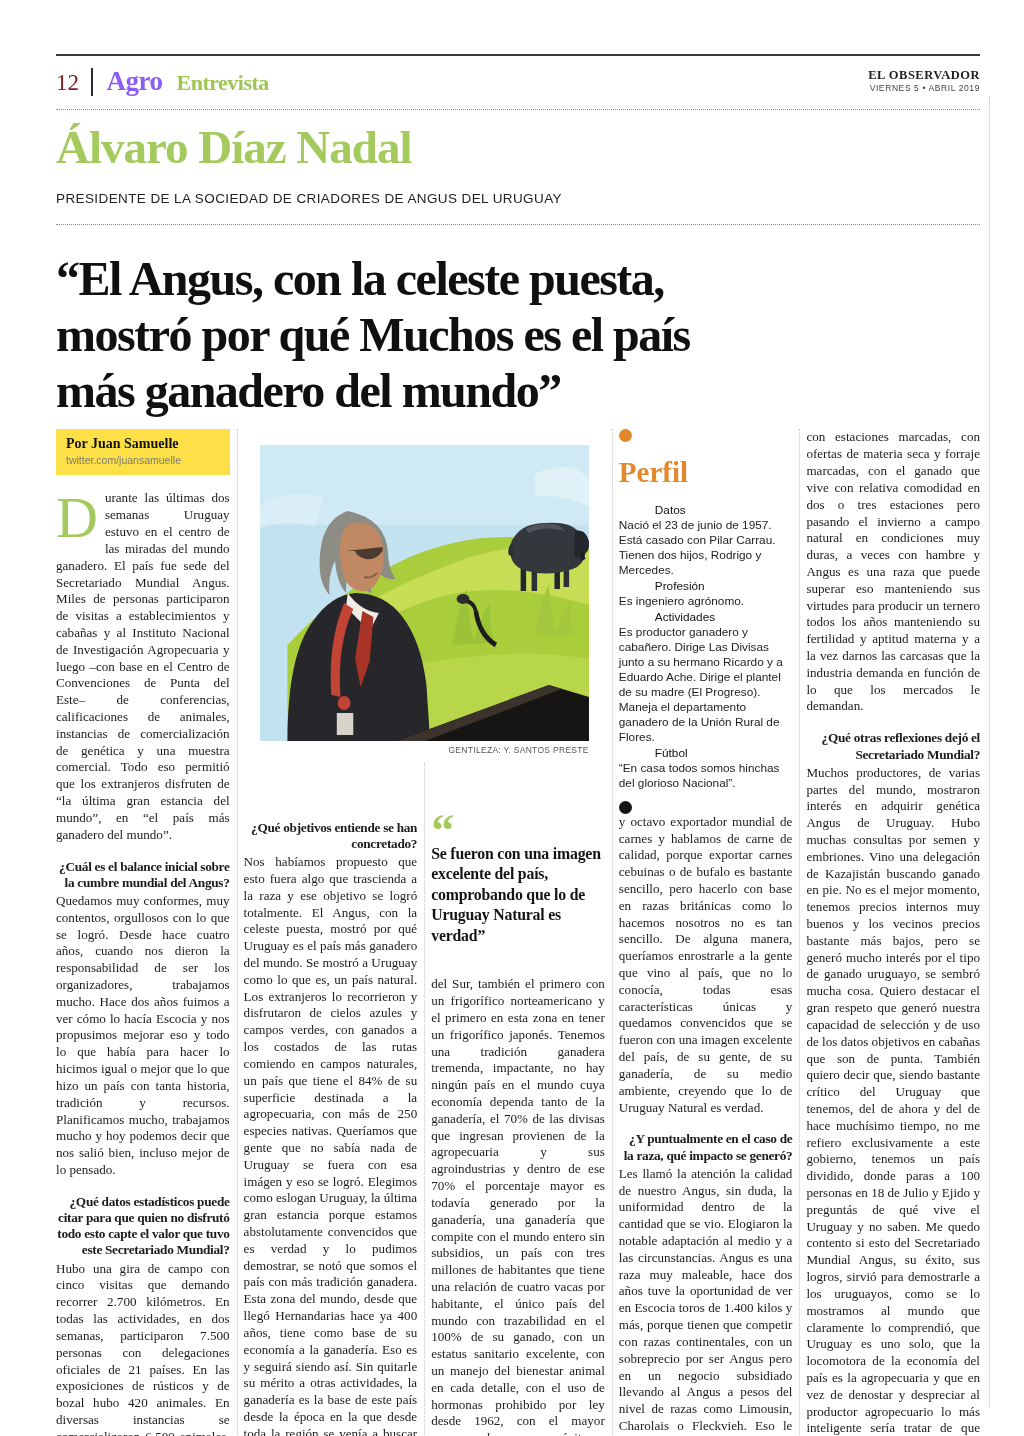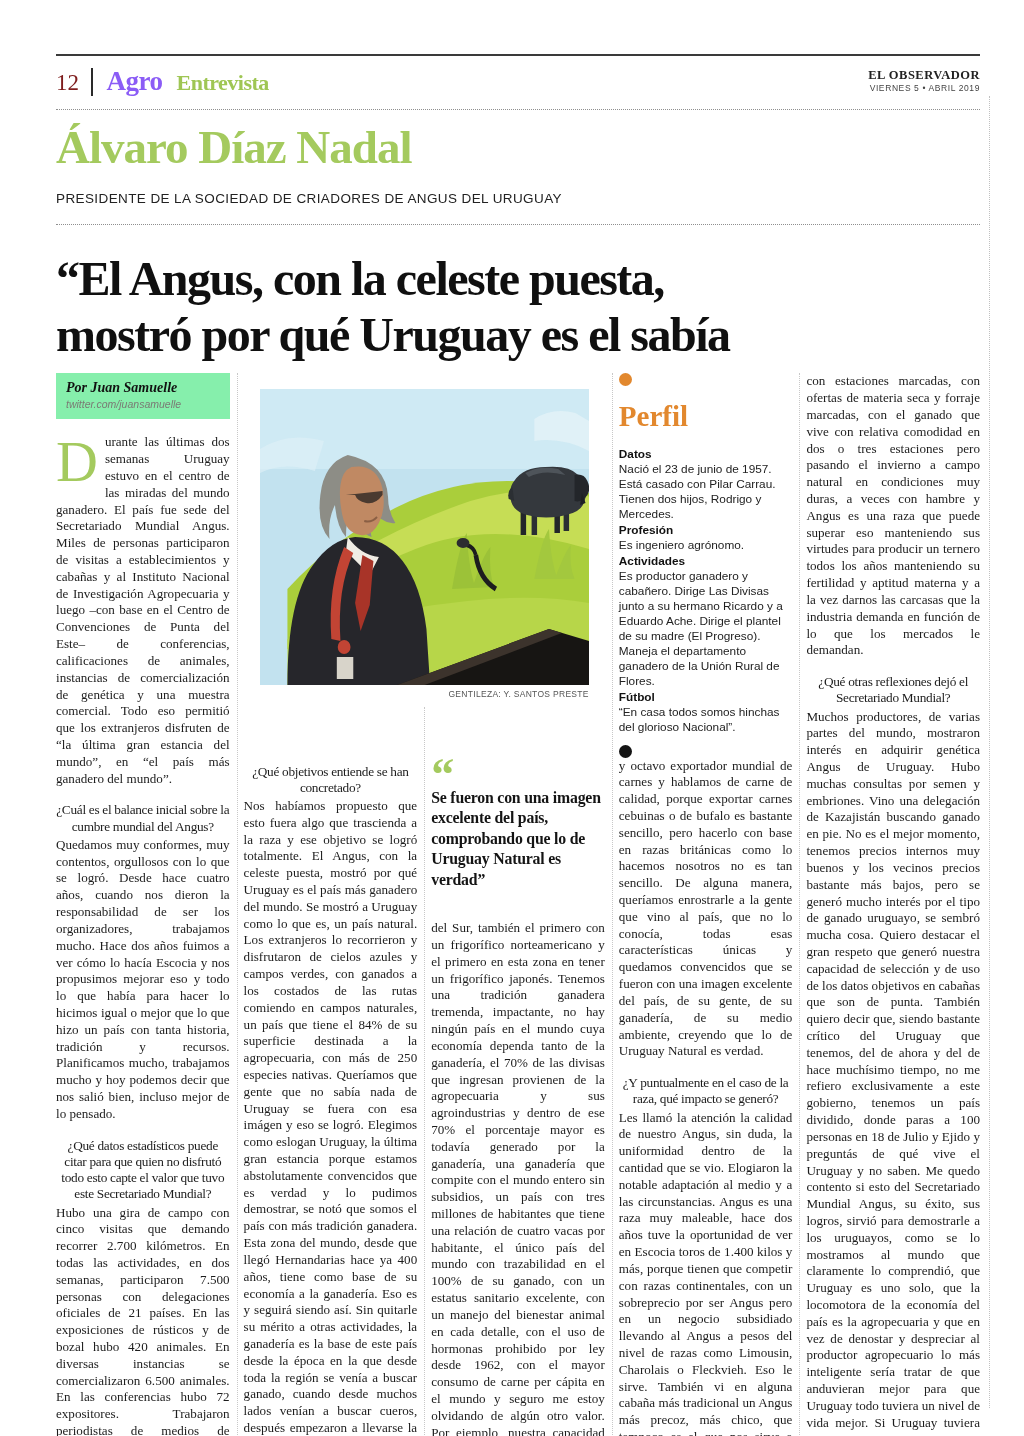--- a/index.html
+++ b/index.html
@@ -44,26 +44,26 @@
   .colA { grid-column:1; grid-row:1/3; }
   .photo-fig { grid-column:2/4; grid-row:1; margin:16px; }
   .colB { grid-column:2; grid-row:2; }
   .colC { grid-column:3; grid-row:2; }
   .perfil { grid-column:4; grid-row:1; }
   .colD { grid-column:4; grid-row:2; }
   .colE { grid-column:5; grid-row:1/3; }
 
   
   .bt { font-size:13.1px; line-height:1.285; text-align:justify; margin:0; hyphens:auto; }
-  .q  { font-size:13.3px; font-weight:400; letter-spacing:-0.3px; line-height:1.22;
-        text-align:center; margin:15px 0 2px; }
+  .q  { font-size:13.3px; font-weight:700; letter-spacing:-0.3px; line-height:1.22;
+        text-align:right; margin:15px 0 2px; }
   .q.first { margin-top:6px; }
 
   
-  .byline { background:#86efac; padding:7px 10px 9px; margin-bottom:15px;font-style:italic; }
+  .byline { background:#fde047; padding:7px 10px 9px; margin-bottom:15px; }
   .byline .author { font-size:14px; font-weight:700; color:#111; }
   .byline .handle { font-family:"Liberation Sans",sans-serif; font-size:10.5px; color:#7a7a74; margin-top:2px; }
 
   
   .dropcap { float:left; color:#a4ca5e; font-size:58px; line-height:0.82; font-weight:400;
              padding:4px 7px 0 0; }
 
   
   .photo-svg { display:block; width:100%; height:296px; }
   .credit { font-family:"Liberation Sans",sans-serif; font-size:8.5px; color:#555;
@@ -74,21 +74,21 @@
   .pq-mark { color:#a4ca5e; font-size:46px; font-weight:700; line-height:0.55; display:block; height:26px; }
   .pq-text { font-size:15.8px; font-weight:700; line-height:1.3; letter-spacing:-0.2px; color:#141414; }
 
   
   .perfil { font-family:"Liberation Sans",sans-serif; font-size:11.8px; line-height:1.27; color:#222; }
   .dot { width:13px; height:13px; border-radius:50%; }
   .dot-orange { background:#e2882e; margin-bottom:12px; }
   .dot-black { background:#141414; margin-top:10px; }
   .perfil-title { font-family:"Liberation Serif","DejaVu Serif",serif; color:#e2882e;
                   font-size:29px; font-weight:700; margin:0 0 12px; }
-  .p-label { font-weight:700; color:#111; }
+  .p-label { font-weight:400; color:#111;margin-left:36px; }
   .p-item { margin-bottom:1px; }
 </style>
 </head>
 <body>
 
 <div class="page">
   <div class="topline"></div>
 
   <div class="hdr">
     <div class="hdr-left">
@@ -103,21 +103,22 @@
     </div>
   </div>
 
   <div class="titleblock">
     <h1 class="interviewee">Álvaro Díaz Nadal</h1>
     <div class="role">PRESIDENTE DE LA SOCIEDAD DE CRIADORES DE ANGUS DEL URUGUAY</div>
   </div>
 
   <div class="headline">
     <div>“El Angus, con la celeste puesta,</div>
-    <div>mostró por qué Uruguay es el sabía</div>
+    <div>mostró por qué Muchos es el país</div>
+    <div>más ganadero del mundo”</div>
   </div>
 
   <div class="main">
     <div class="vdiv vd1"></div>
     <div class="vdiv vd2"></div>
     <div class="vdiv vd3"></div>
     <div class="vdiv vd4"></div>
 
     <div class="colA">
       <div class="byline">

